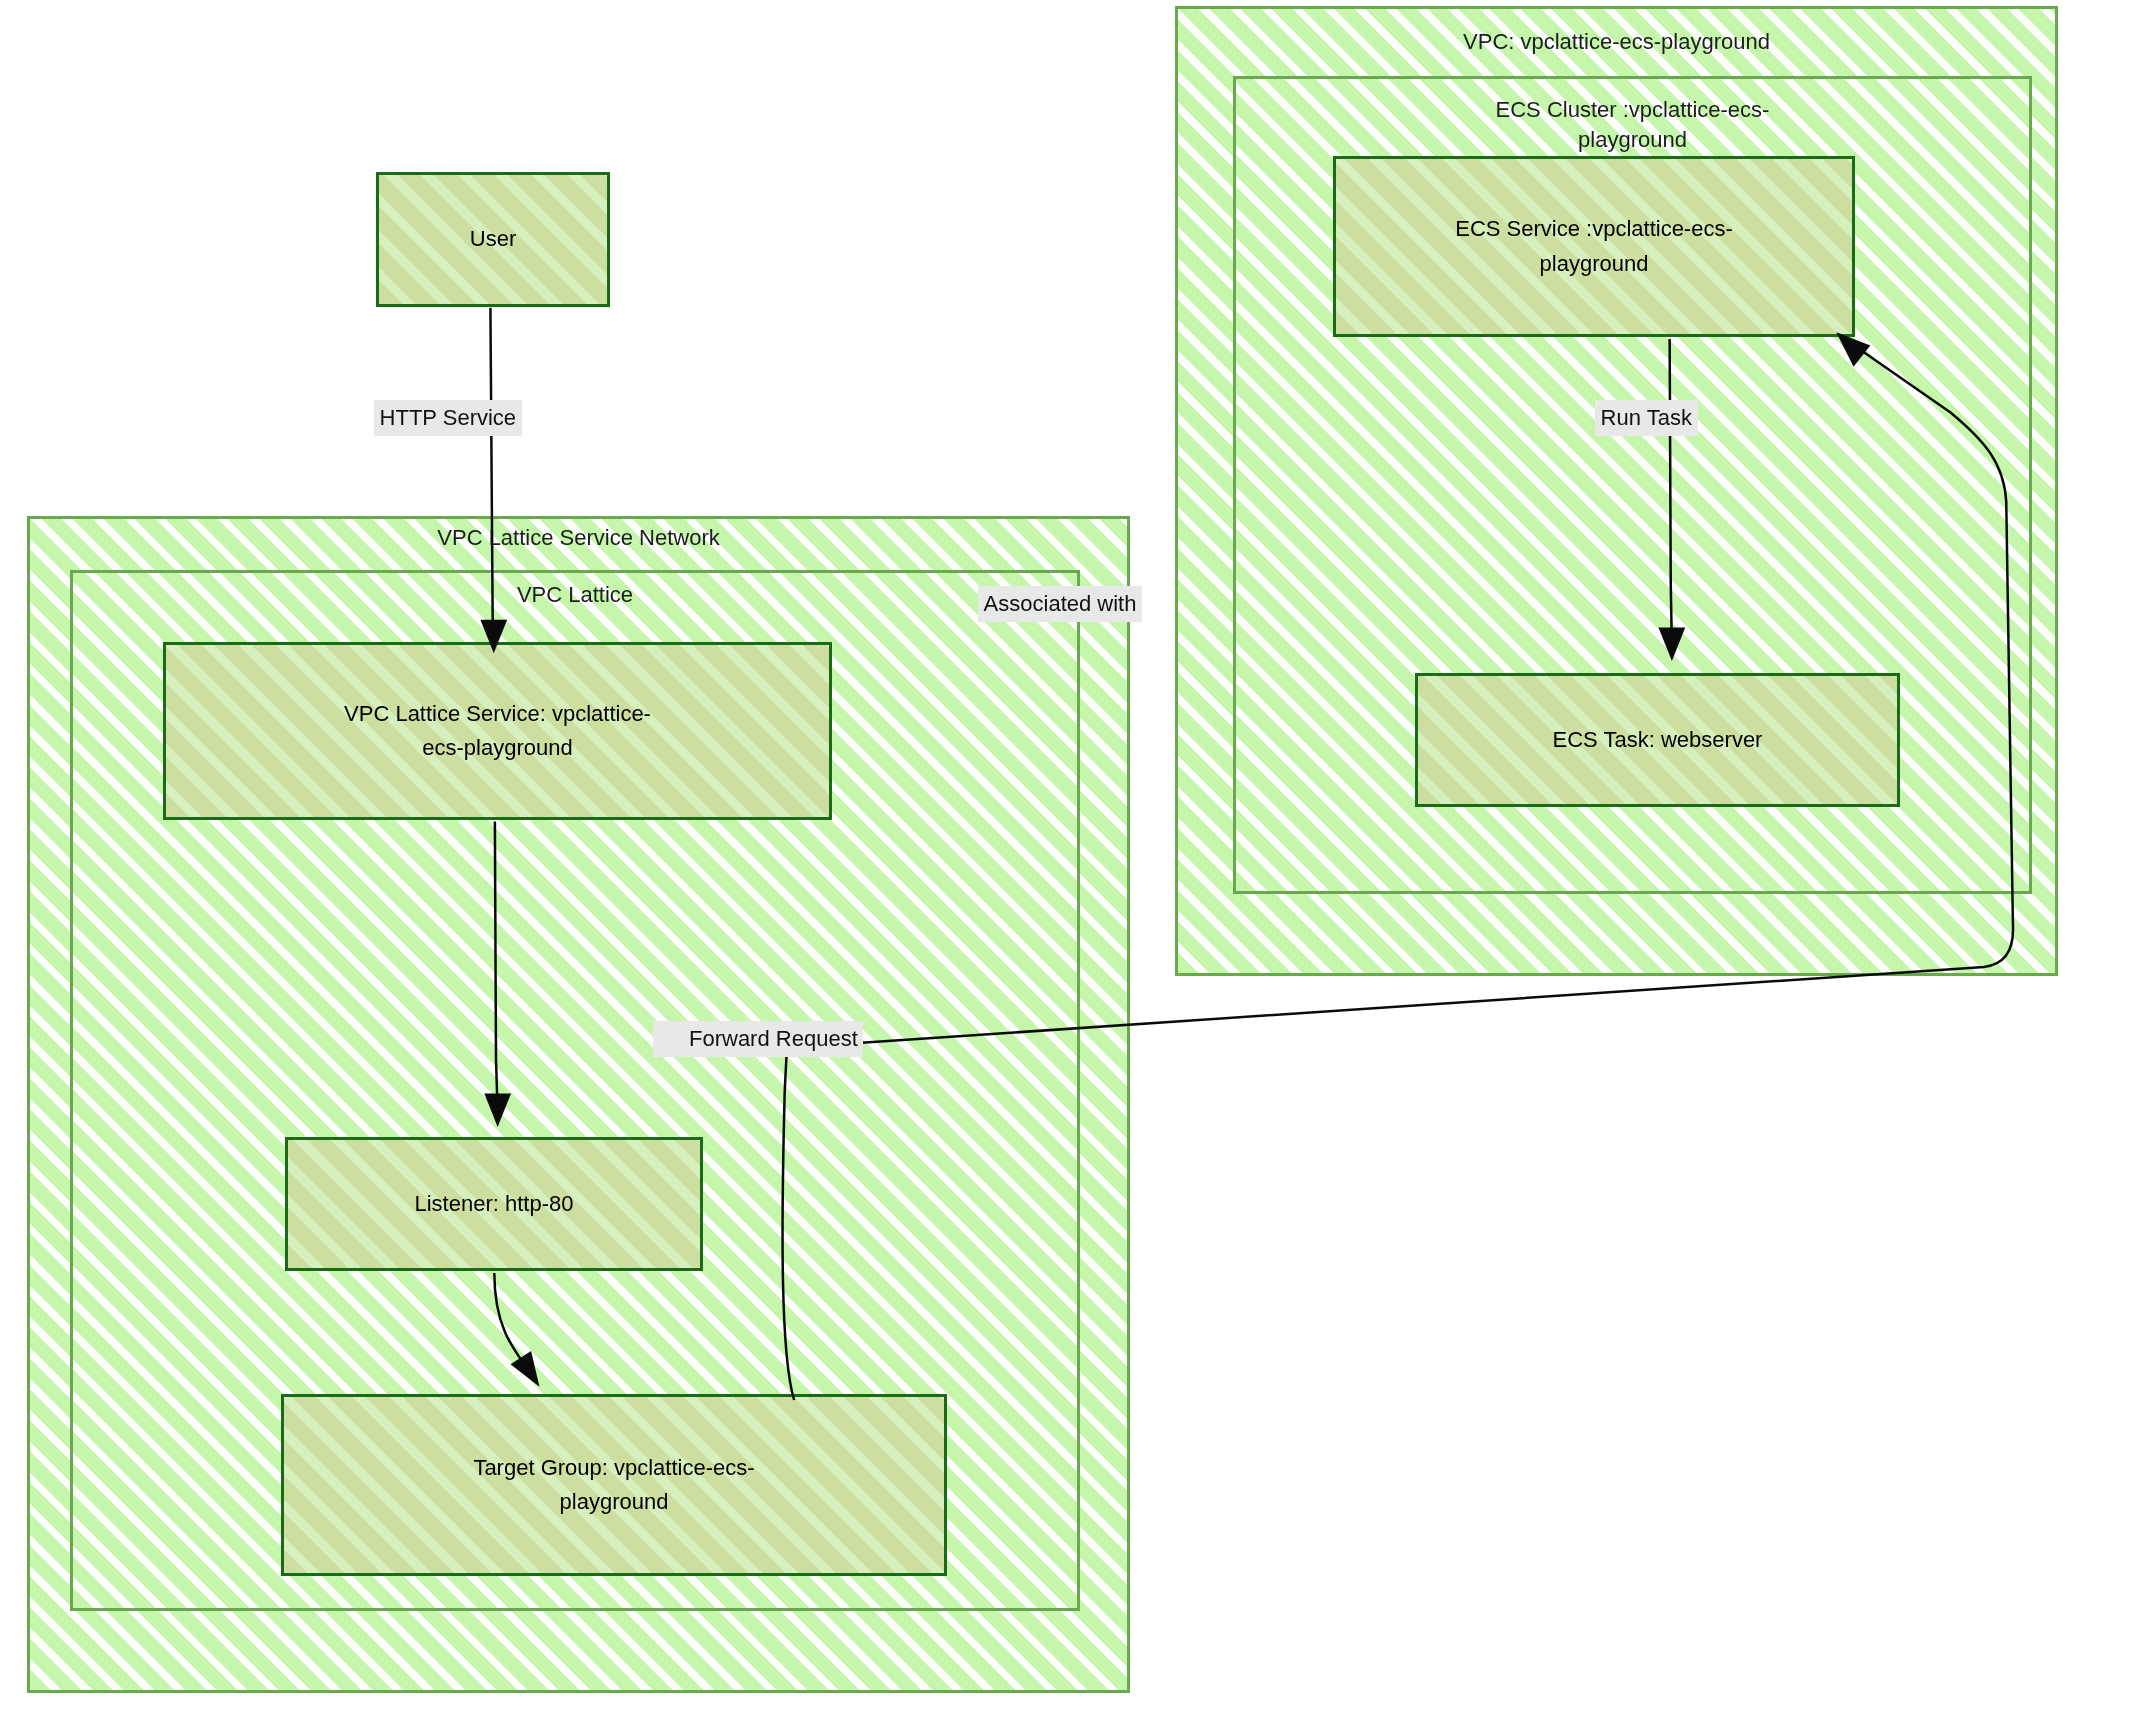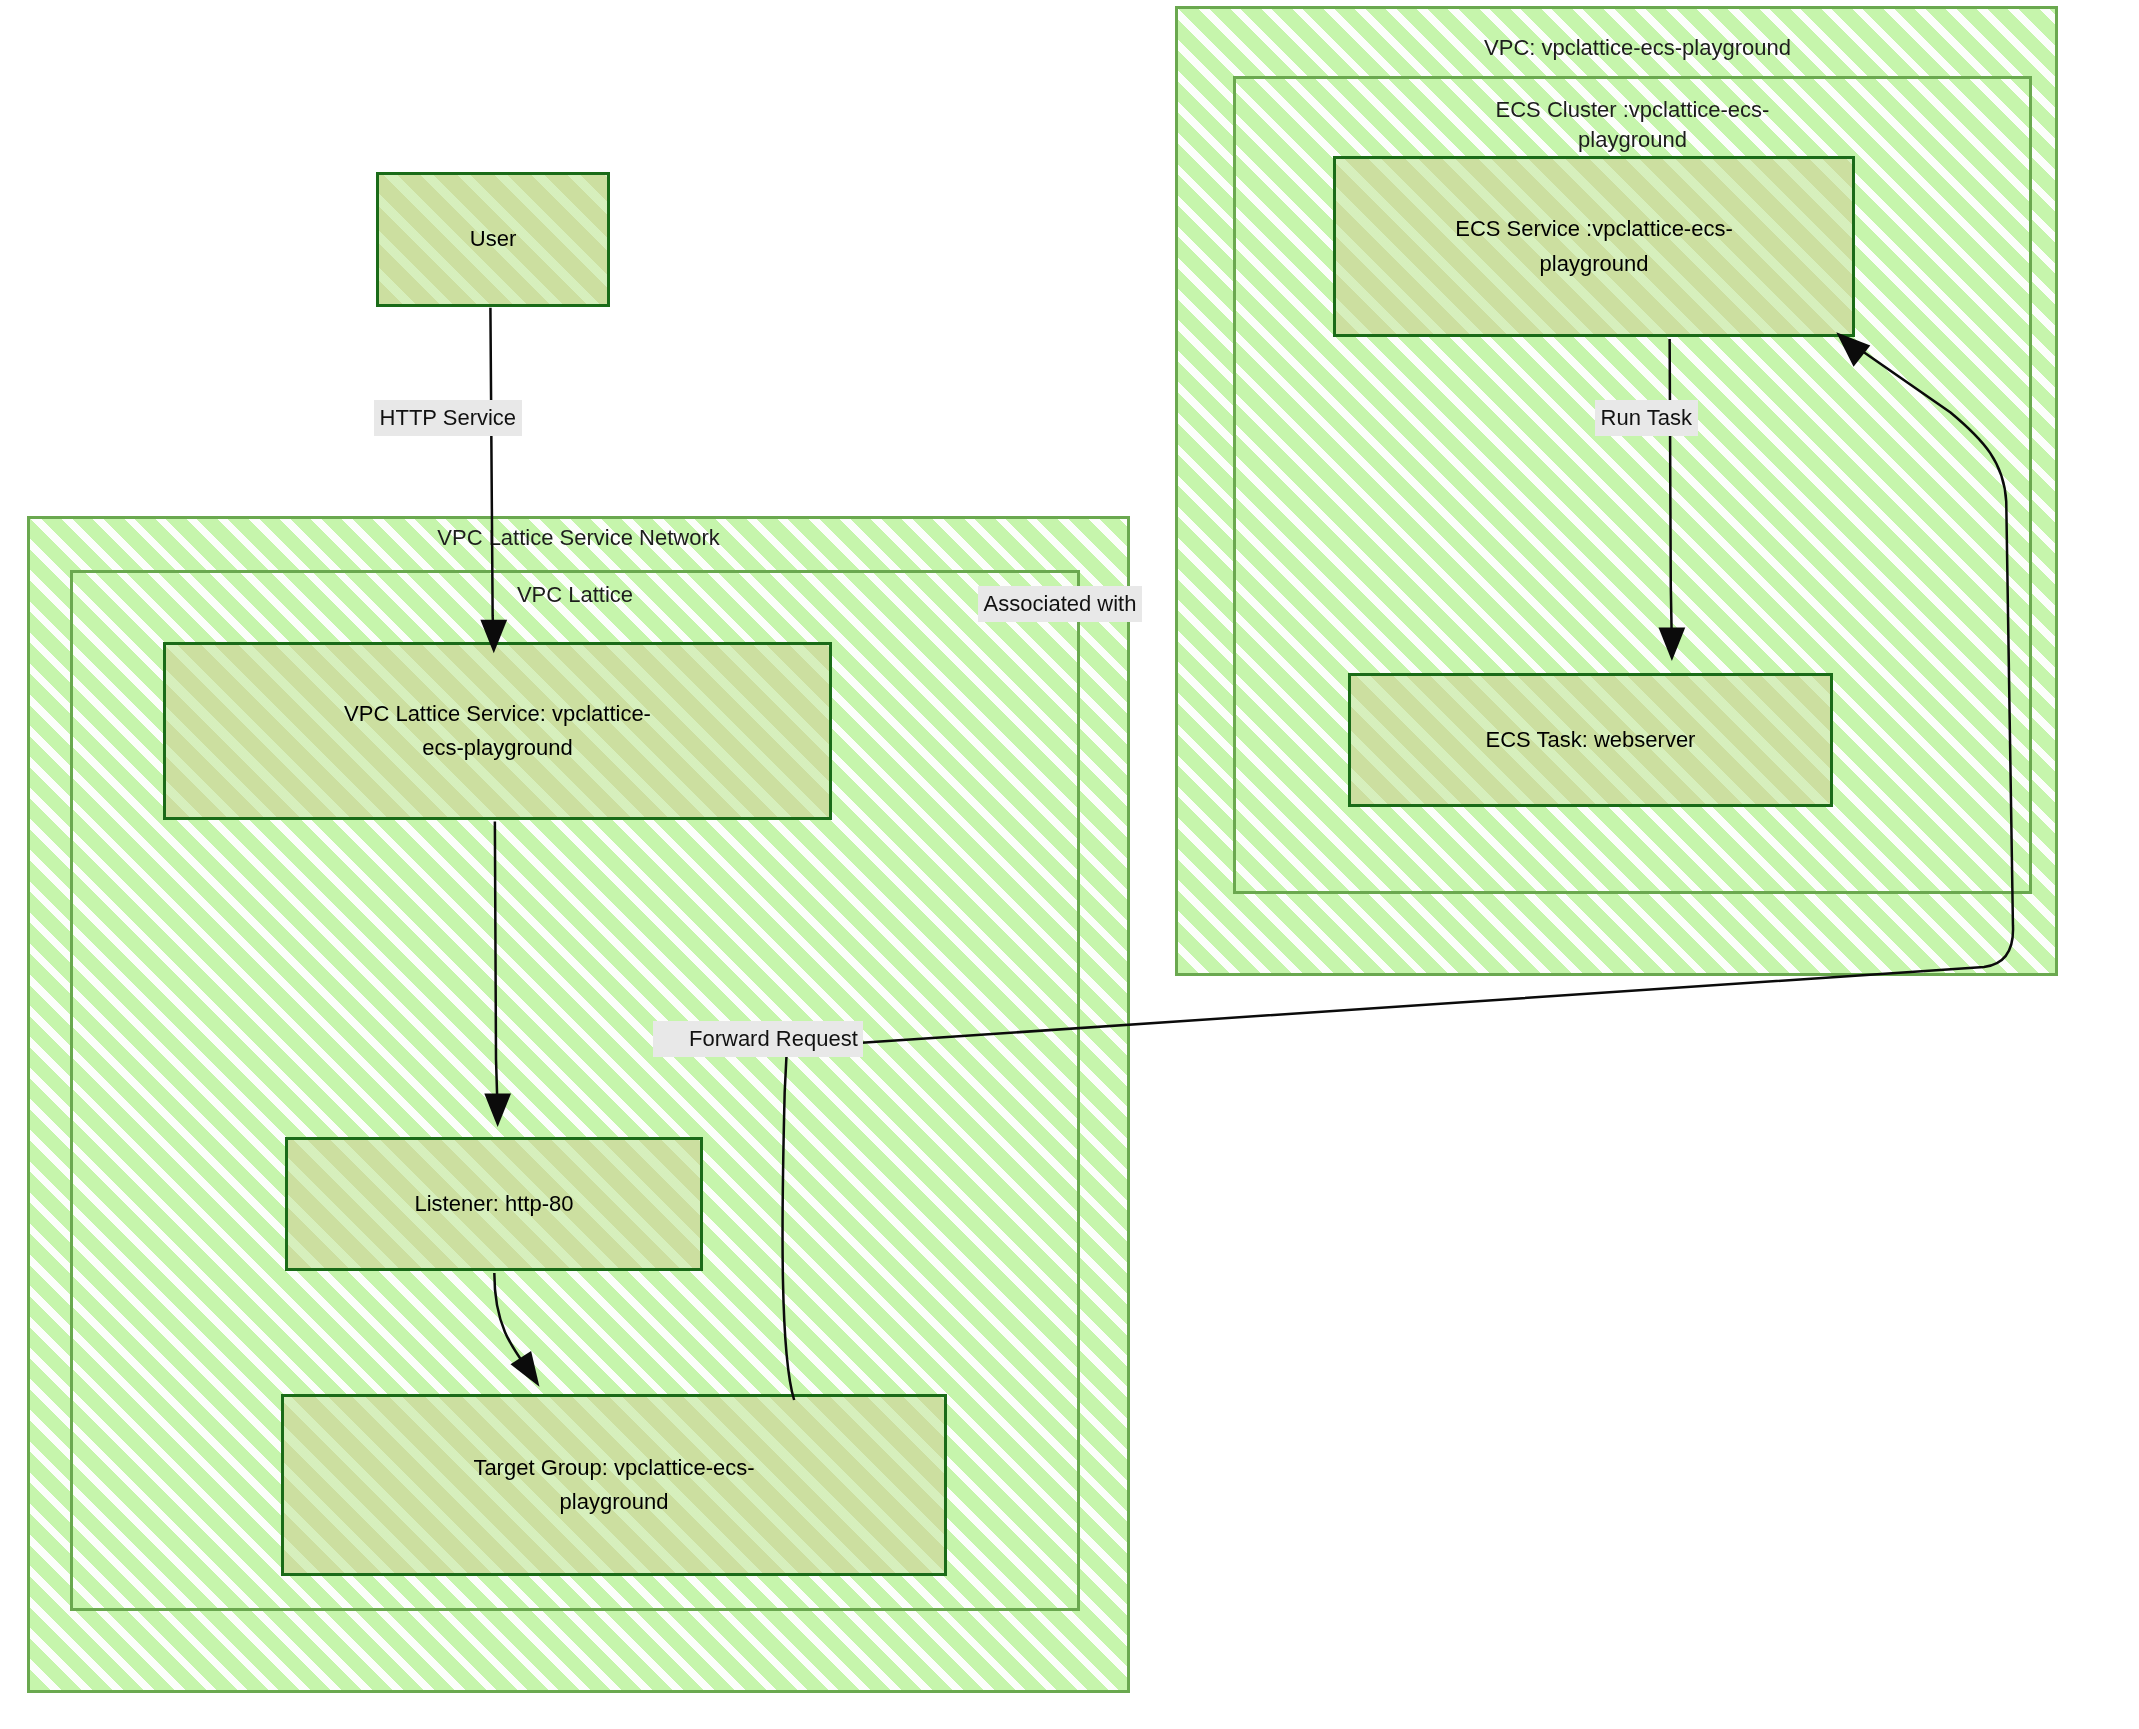--- a/index.html
+++ b/index.html
@@ -80,33 +80,33 @@
     white-space:nowrap;
   }
 </style>
 </head>
 <body>
 
 <div id="canvas">
 
   <div class="cluster" style="left:1175px;top:5.6px;width:883px;height:970px;">
   </div>
-  <div class="cluster-label" style="left:1175px;top:33px;width:883px;margin-left:21px;">VPC: vpclattice-ecs-playground</div>
+  <div class="cluster-label" style="left:1175px;top:27px;width:883px;">VPC: vpclattice-ecs-playground</div>
 
   <div class="cluster" style="left:1233px;top:76px;width:799px;height:818px;">
   </div>
   <div class="cluster-label" style="left:1233px;top:95px;width:799px;">ECS Cluster :vpclattice-ecs-
 playground</div>
 
   <div class="node" style="left:1333px;top:156px;width:522px;height:181px;">
     <span>ECS Service :vpclattice-ecs-
 playground</span>
   </div>
 
-  <div class="node" style="left:1348px;top:673px;width:485px;height:134px;">
+  <div class="node" style="left:1415px;top:673px;width:485px;height:134px;">
     <span>ECS Task: webserver</span>
   </div>
 
   <div class="cluster" style="left:27px;top:516px;width:1103px;height:1177px;">
   </div>
   <div class="cluster-label" style="left:27px;top:523px;width:1103px;">VPC Lattice Service Network</div>
 
   <div class="cluster" style="left:70px;top:570px;width:1010px;height:1041px;">
   </div>
   <div class="cluster-label" style="left:70px;top:580px;width:1010px;">VPC Lattice</div>

